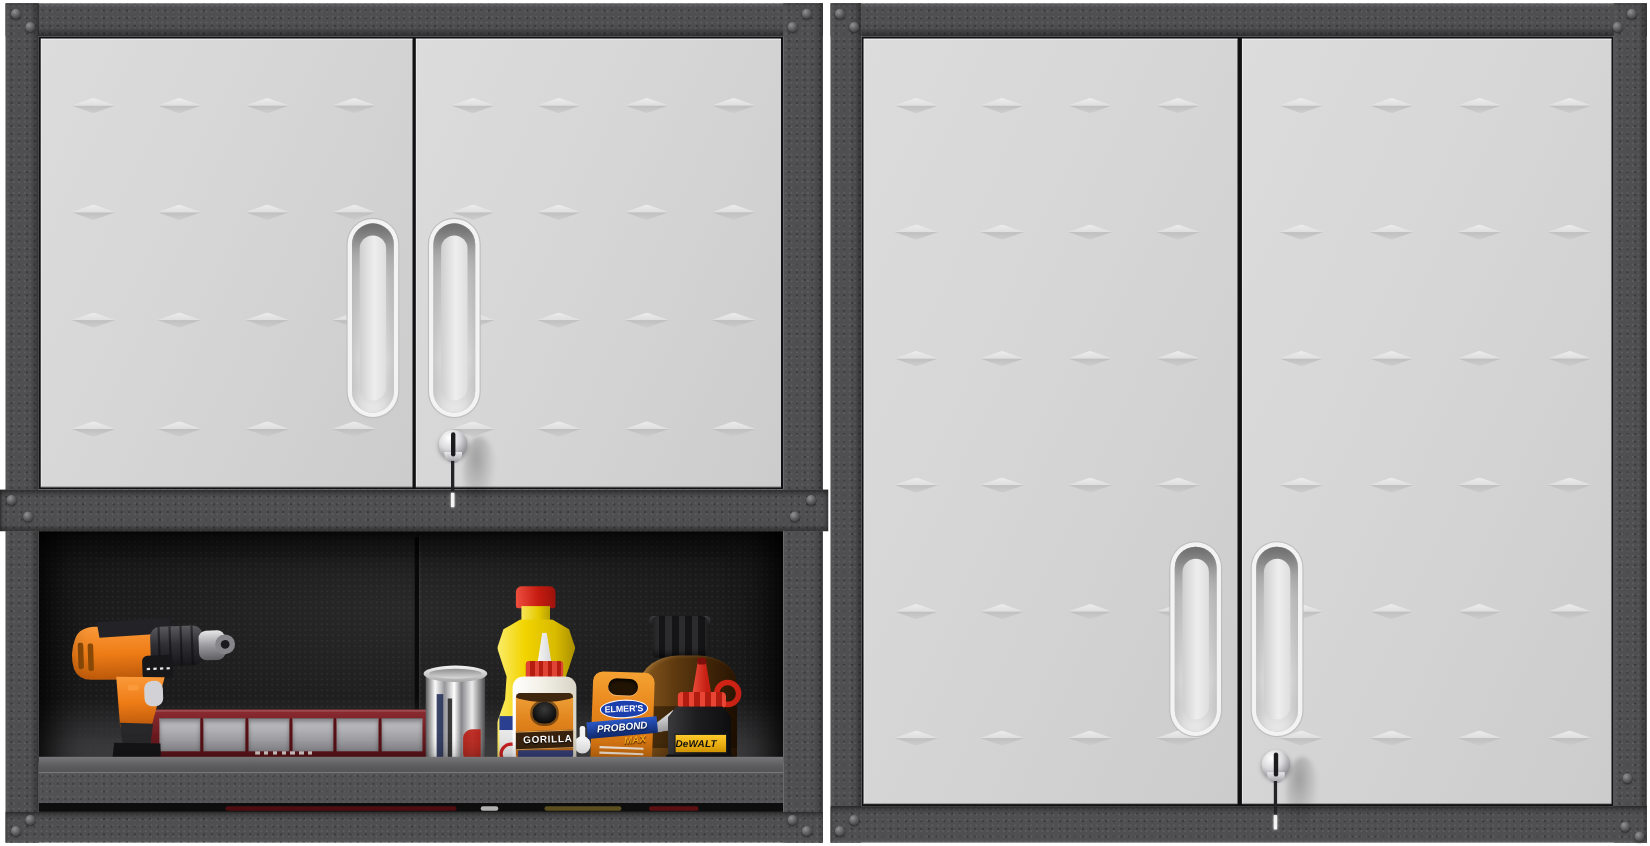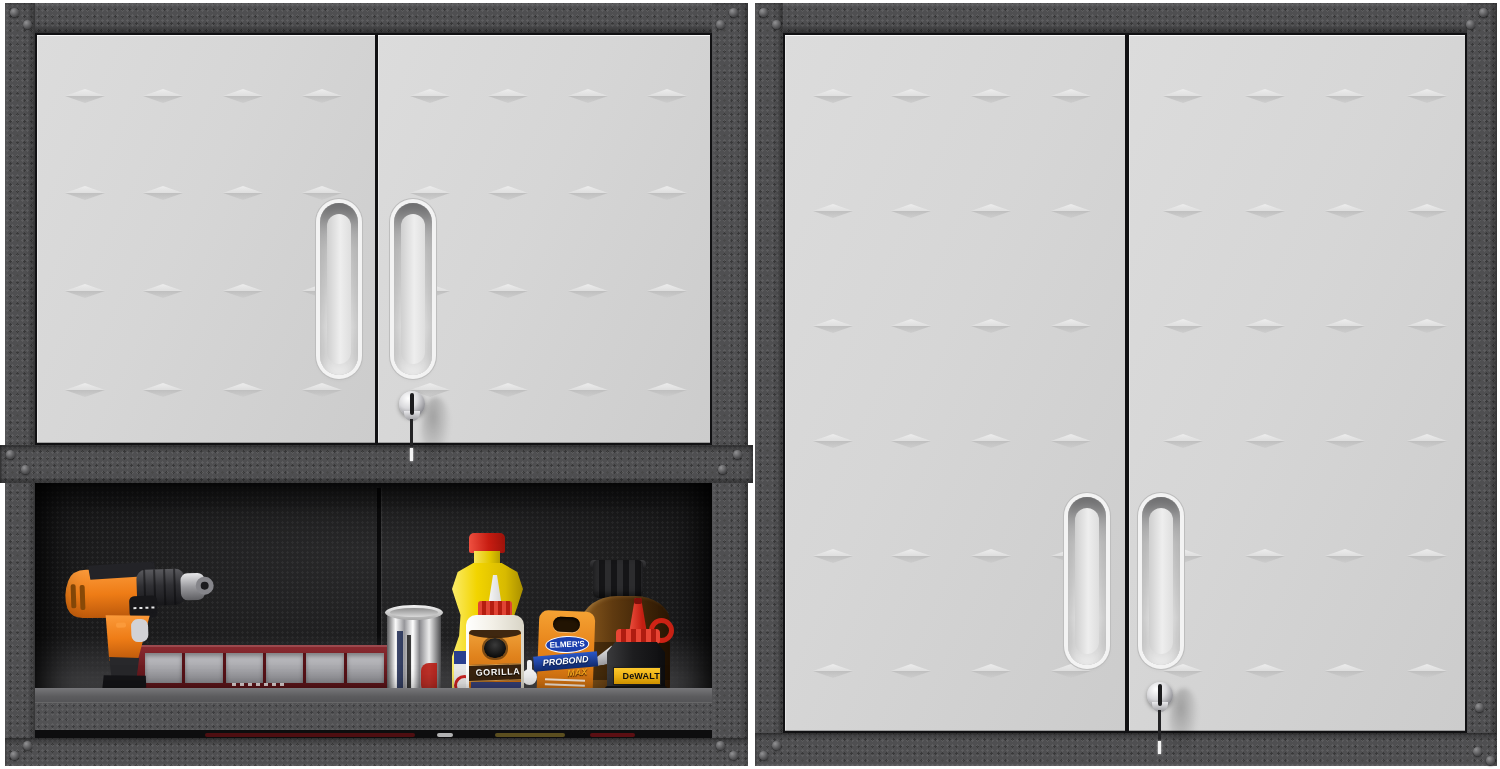--- a/index.html
+++ b/index.html
@@ -116,21 +116,21 @@
   .dewalt .cone{position:absolute;left:20px;top:0;width:22px;height:34px;
     background:linear-gradient(90deg,#f25543,#c41f12 70%);clip-path:polygon(36% 0,64% 0,90% 100%,10% 100%);}
   .dewalt .conetip{position:absolute;left:27px;top:0;width:8px;height:6px;background:#7d100a;border-radius:2px;}
   .dewalt .ring{position:absolute;left:42px;top:20px;width:15px;height:15px;border:5px solid #cf2315;border-radius:50%;}
   .dewalt .capbase{position:absolute;left:9px;top:31px;width:44px;height:15px;border-radius:4px;
     background:repeating-linear-gradient(90deg,#e84534 0 5px,#b01c10 5px 10px);}
   .dewalt .body{position:absolute;left:0;top:44px;width:58px;height:51px;
     background:linear-gradient(90deg,#3a3a3c,#1d1d1f 45%,#0e0e10);
     clip-path:polygon(0 20%,14% 0,86% 0,100% 20%,100% 100%,0 100%);}
   .dewalt .belt{position:absolute;left:6px;top:69px;width:46px;height:16px;background:linear-gradient(180deg,#ffcb2e,#f0a900);
-    color:#111;font-weight:800;font-size:9px;line-height:16px;text-align:right;letter-spacing:.2px;
+    color:#111;font-weight:800;font-style:italic;font-size:9px;line-height:16px;text-align:left;letter-spacing:.2px;
     border:1px solid #222;}
   .dewalt .foot{position:absolute;left:-2px;top:88px;width:62px;height:8px;border-radius:3px;background:#141416;}
   
   .can .lid{position:absolute;left:0;top:0;width:58px;height:15px;border-radius:50%;
     background:linear-gradient(180deg,#f5f5f5,#a8a8a8);}
   .can .lidin{position:absolute;left:5px;top:3px;width:48px;height:9px;border-radius:50%;
     background:linear-gradient(180deg,#8f8f8f,#d9d9d9);}
   .can .body{position:absolute;left:2px;top:9px;width:54px;height:79px;border-radius:3px;
     background:linear-gradient(90deg,#5c5c5e 0%,#fafafa 16%,#96969a 32%,#ffffff 48%,#88888c 60%,#ececec 78%,#4c4c4e 100%);}
   .can .stripe1{position:absolute;left:12px;top:26px;width:6px;height:60px;background:#1d2a52;opacity:.85;}

